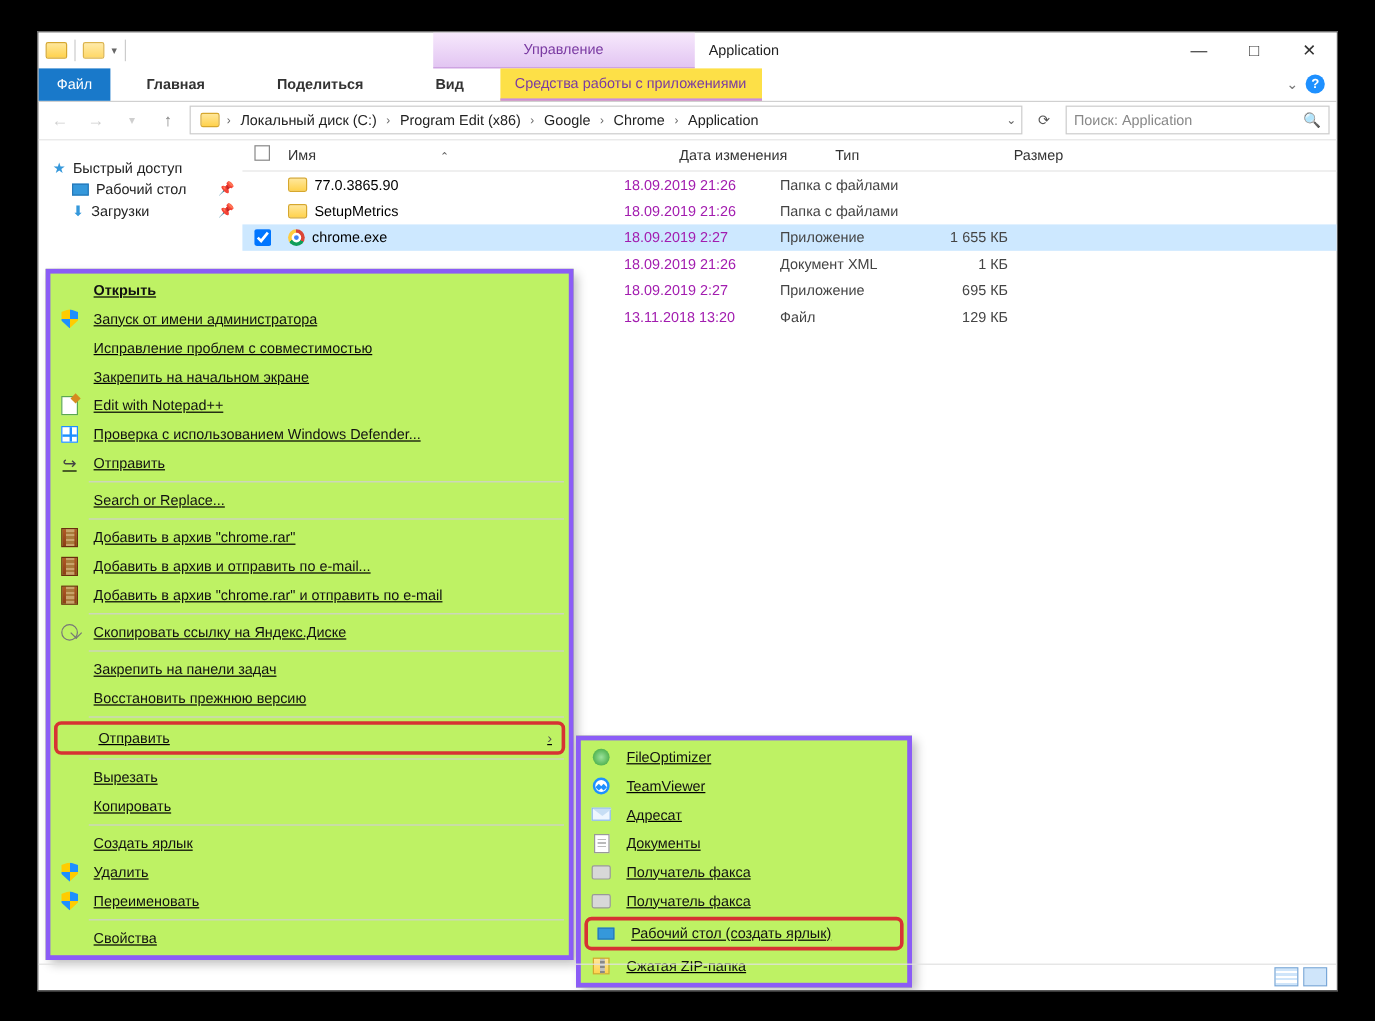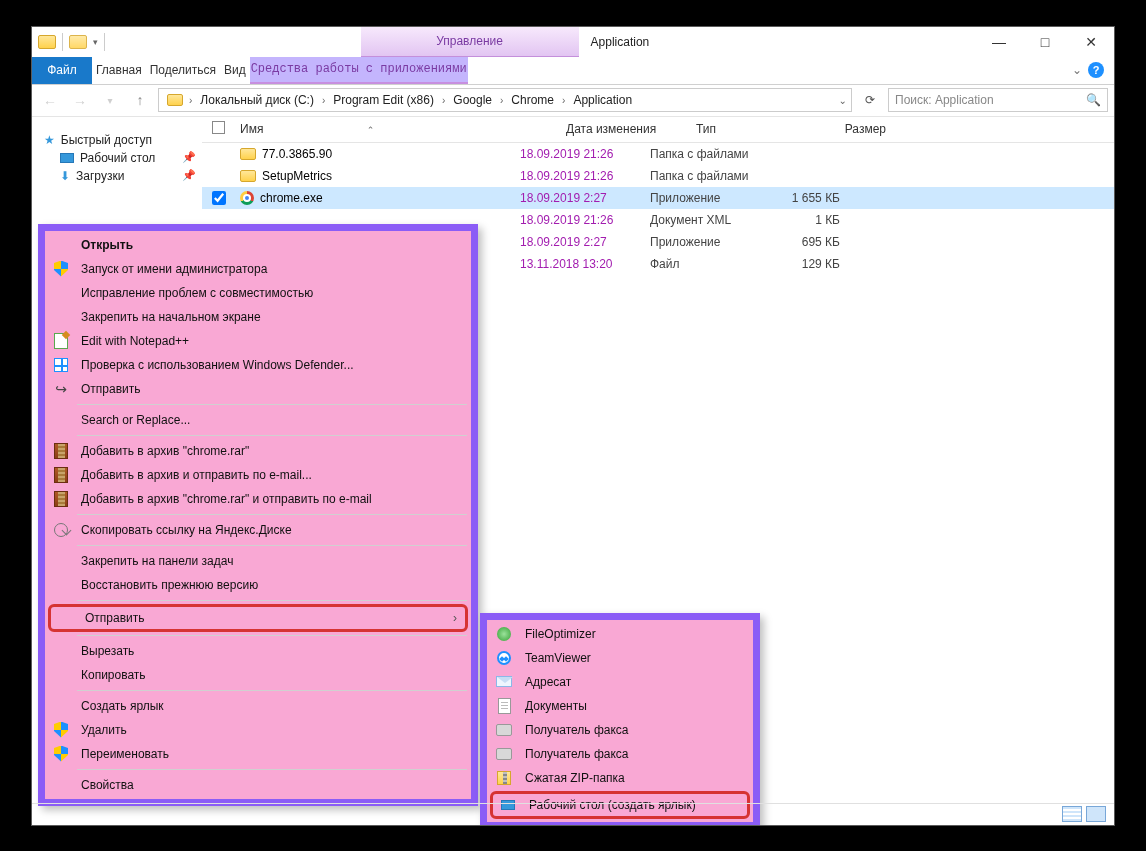--- a/index.html
+++ b/index.html
@@ -12,22 +12,22 @@
   .qat .folder-icon { width: 18px; height: 14px; background: linear-gradient(#ffe79a,#ffd24d); border: 1px solid #d6a72d; border-radius: 2px; position: relative; }
   .qat .sep { width: 1px; height: 18px; background: #ccc; }
   .ctx-tab { width: 218px; background: linear-gradient(#f7e9fc,#e2c5f2); color: #7a3aa2; display: flex; align-items: center; justify-content: center; font-size: 12px; border-bottom: 1px solid #c48fdb; margin-left: 250px; }
   .ctx-title { flex: 1; display: flex; align-items: center; padding-left: 12px; color: #222; }
   .win-controls { display: flex; }
   .win-btn { width: 46px; display: flex; align-items: center; justify-content: center; color: #333; font-size: 14px; }
 
   
   .ribbon { height: 28px; display: flex; align-items: stretch; border-bottom: 1px solid #d0d0d0; }
   .ribbon .file-tab { width: 60px; background: #1979ca; color: #fff; display: flex; align-items: center; justify-content: center; }
-  .ribbon .tab { padding: 0 4px; display: flex; align-items: center; color: #333; }
-  .ribbon .ctx { width: 218px; color: #7a3aa2; background: #c4b5fd; display: flex; align-items: center; justify-content: center; border-bottom: 2px solid #c78fe0; margin-left: 0; font-family: Liberation Mono, monospace; }
+  .ribbon .tab { padding: 0 30px; display: flex; align-items: center; color: #333; font-weight: bold; }
+  .ribbon .ctx { width: 218px; color: #7a3aa2; background: #fde047; display: flex; align-items: center; justify-content: center; border-bottom: 2px solid #c78fe0; margin-left: 0; }
   .ribbon .spacer { flex: 1; }
   .ribbon .help { display: flex; align-items: center; padding-right: 10px; gap: 6px; color: #777; }
   .help-circle { width: 16px; height: 16px; border-radius: 50%; background: #1e90ff; color: #fff; display: flex; align-items: center; justify-content: center; font-size: 11px; font-weight: bold; }
 
   
   .addr { height: 32px; display: flex; align-items: center; gap: 6px; padding: 2px 6px; border-bottom: 1px solid #e5e5e5;}
   .nav-btn { width: 24px; height: 24px; border-radius: 50%; display: flex; align-items: center; justify-content: center; color: #888; font-size: 14px; }
   .nav-btn.disabled { opacity: .4; }
   .addr-path { flex: 1; height: 24px; border: 1px solid #ccc; display: flex; align-items: center; padding: 0 4px; gap: 2px; overflow: hidden; }
   .addr-path .folder-mini { width: 16px; height: 12px; background: linear-gradient(#ffe79a,#ffd24d); border:1px solid #d6a72d; border-radius: 2px; margin: 0 4px; }
@@ -62,21 +62,21 @@
   .row .c-size { width: 80px; text-align: right; padding-right: 20px; color: #444; }
   .ico-folder { width: 16px; height: 12px; background: linear-gradient(#ffe79a,#ffd24d); border:1px solid #d6a72d; border-radius: 2px; }
   .ico-chrome { width: 14px; height: 14px; border-radius: 50%; background: conic-gradient(#db4437 0 120deg,#0f9d58 120deg 240deg,#ffcd40 240deg 360deg); position: relative; }
   .ico-chrome::after { content:""; position:absolute; inset:3px; background:#4285f4; border:2px solid #fff; border-radius:50%; }
 
   
   .status { position: absolute; bottom: 0; left: 0; right: 0; height: 22px; border-top: 1px solid #e0e0e0; display: flex; align-items: center; justify-content: flex-end; padding-right: 8px; gap: 4px; }
   .view-ico { width: 20px; height: 16px; border: 1px solid #78a7d8; background: repeating-linear-gradient(#cfe5fa 0 2px,#fff 2px 4px); }
 
   
-  .ctx-menu { position: absolute; background: #f9a8d4; border: 7px solid #8b5cf6; box-shadow: 4px 4px 8px rgba(0,0,0,.25); padding: 2px; }
+  .ctx-menu { position: absolute; background: #bef264; border: 4px solid #8b5cf6; box-shadow: 4px 4px 8px rgba(0,0,0,.25); padding: 2px; text-decoration: underline; }
   .ctx-menu.primary { left: 6px; top: 197px; width: 440px; }
   .ctx-menu.sub { left: 448px; top: 586px; width: 280px; }
   .mi { display: flex; align-items: center; height: 24px; padding: 0 8px 0 4px; gap: 10px; }
   .mi .slot { width: 20px; display: flex; align-items: center; justify-content: center; }
   .mi .label { flex: 1; color: #111; }
   .mi .chev { color: #555; font-size: 12px; }
   .mi.bold .label { font-weight: 600; }
   .ctx-sep { height: 1px; background: #d0d0d0; margin: 3px 2px 3px 30px; }
   .hl-red { border: 3px solid #d63333; border-radius: 6px; }
   .mi.hl-red { margin: 1px; height: 28px; }
@@ -404,31 +404,31 @@
           <span class="fax"></span>
         </span>
         <span class="label">Получатель факса</span>
       </div>
     <div class="mi">
         <span class="slot">
           <span class="fax"></span>
         </span>
         <span class="label">Получатель факса</span>
       </div>
+    <div class="mi hl-red">
+        <span class="slot">
+          <span class="desk-ico"></span>
+        </span>
+        <span class="label">Рабочий стол (создать ярлык)</span>
+      </div>
     <div class="mi">
         <span class="slot">
           <span class="zip"></span>
         </span>
         <span class="label">Сжатая ZIP-папка</span>
-      </div>
-    <div class="mi hl-red">
-        <span class="slot">
-          <span class="desk-ico"></span>
-        </span>
-        <span class="label">Рабочий стол (создать ярлык)</span>
       </div>
   </div>
 
   <div class="status">
     <span class="view-ico"></span>
     <span class="view-ico" style="background:linear-gradient(#cfe5fa,#cfe5fa)"></span>
   </div>
 
 </div>
 

